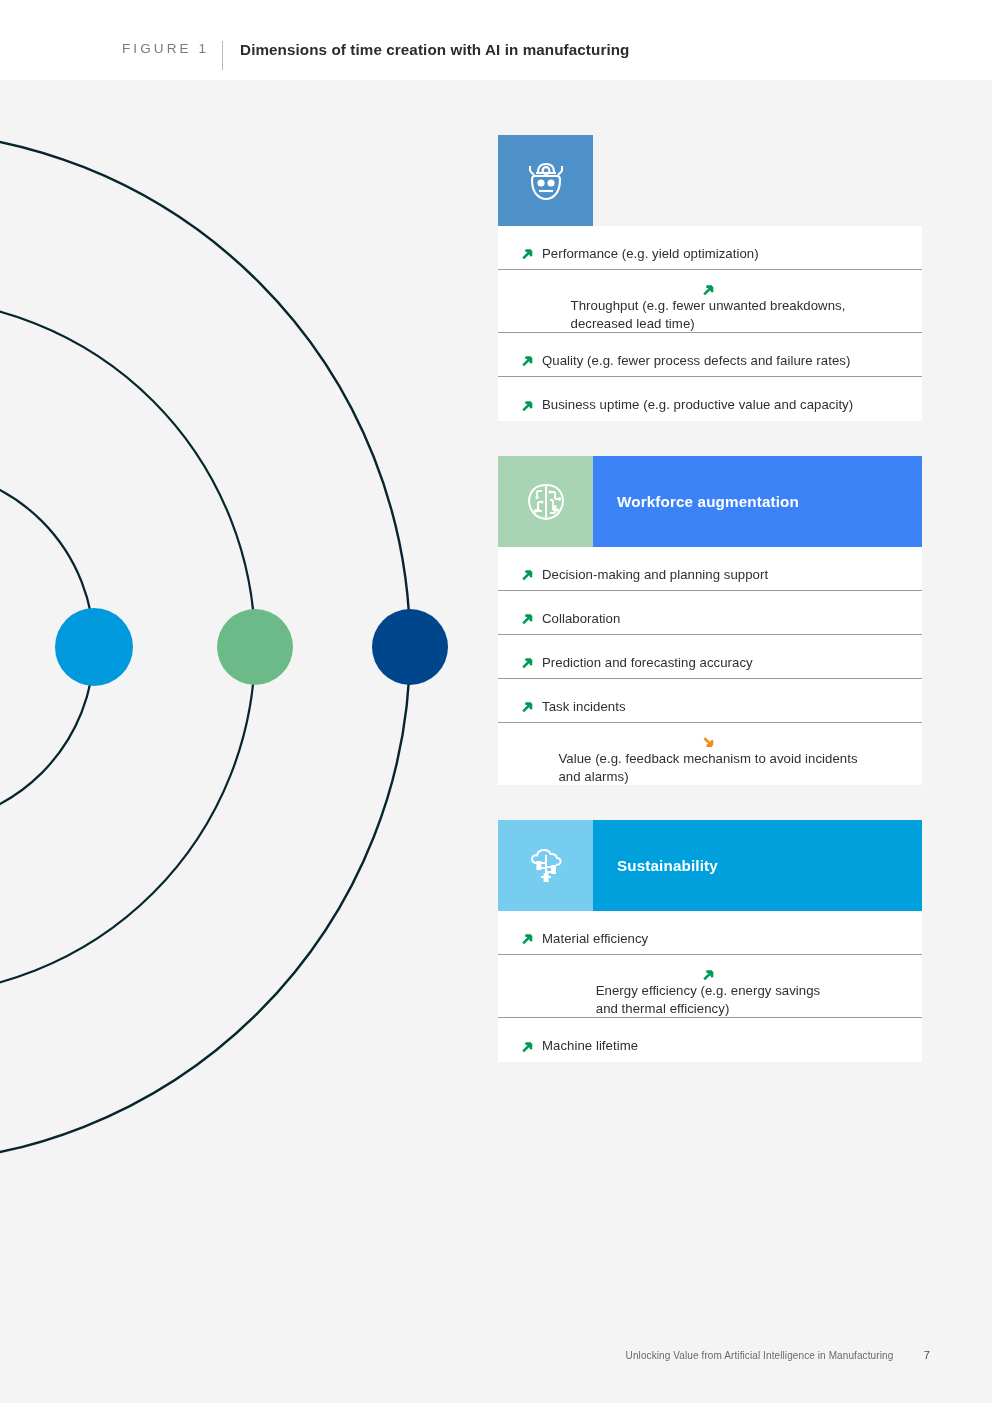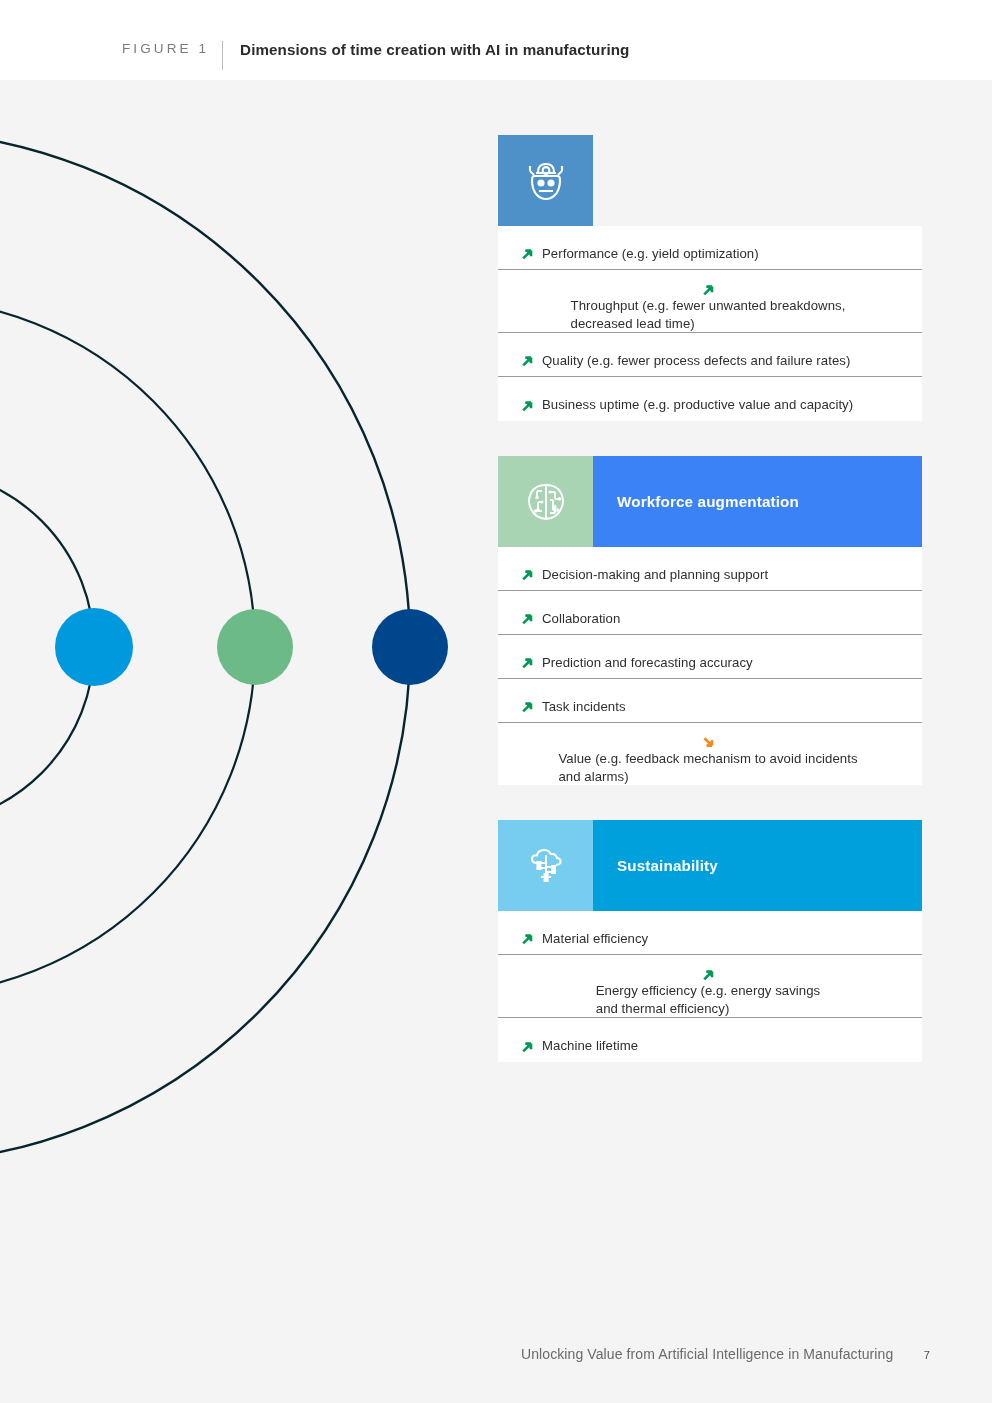--- a/index.html
+++ b/index.html
@@ -127,21 +127,21 @@
   #footer {
     position: absolute;
     left: 0; top: 1345px;
     width: 992px;
     text-align: right;
     padding-right: 62px;
     box-sizing: border-box;
     z-index: 4;
   }
   #footer-text {
-    font-size: 14px;
+    font-size: 10px;
     color: #6a6a6a;
     letter-spacing: 0.1px;
     padding-left: 44px;
   }
   #footer-page {
     font-size: 11px;
     color: #4a4a4a;
     margin-left: 26px;
     letter-spacing: 0.1px;
   }

